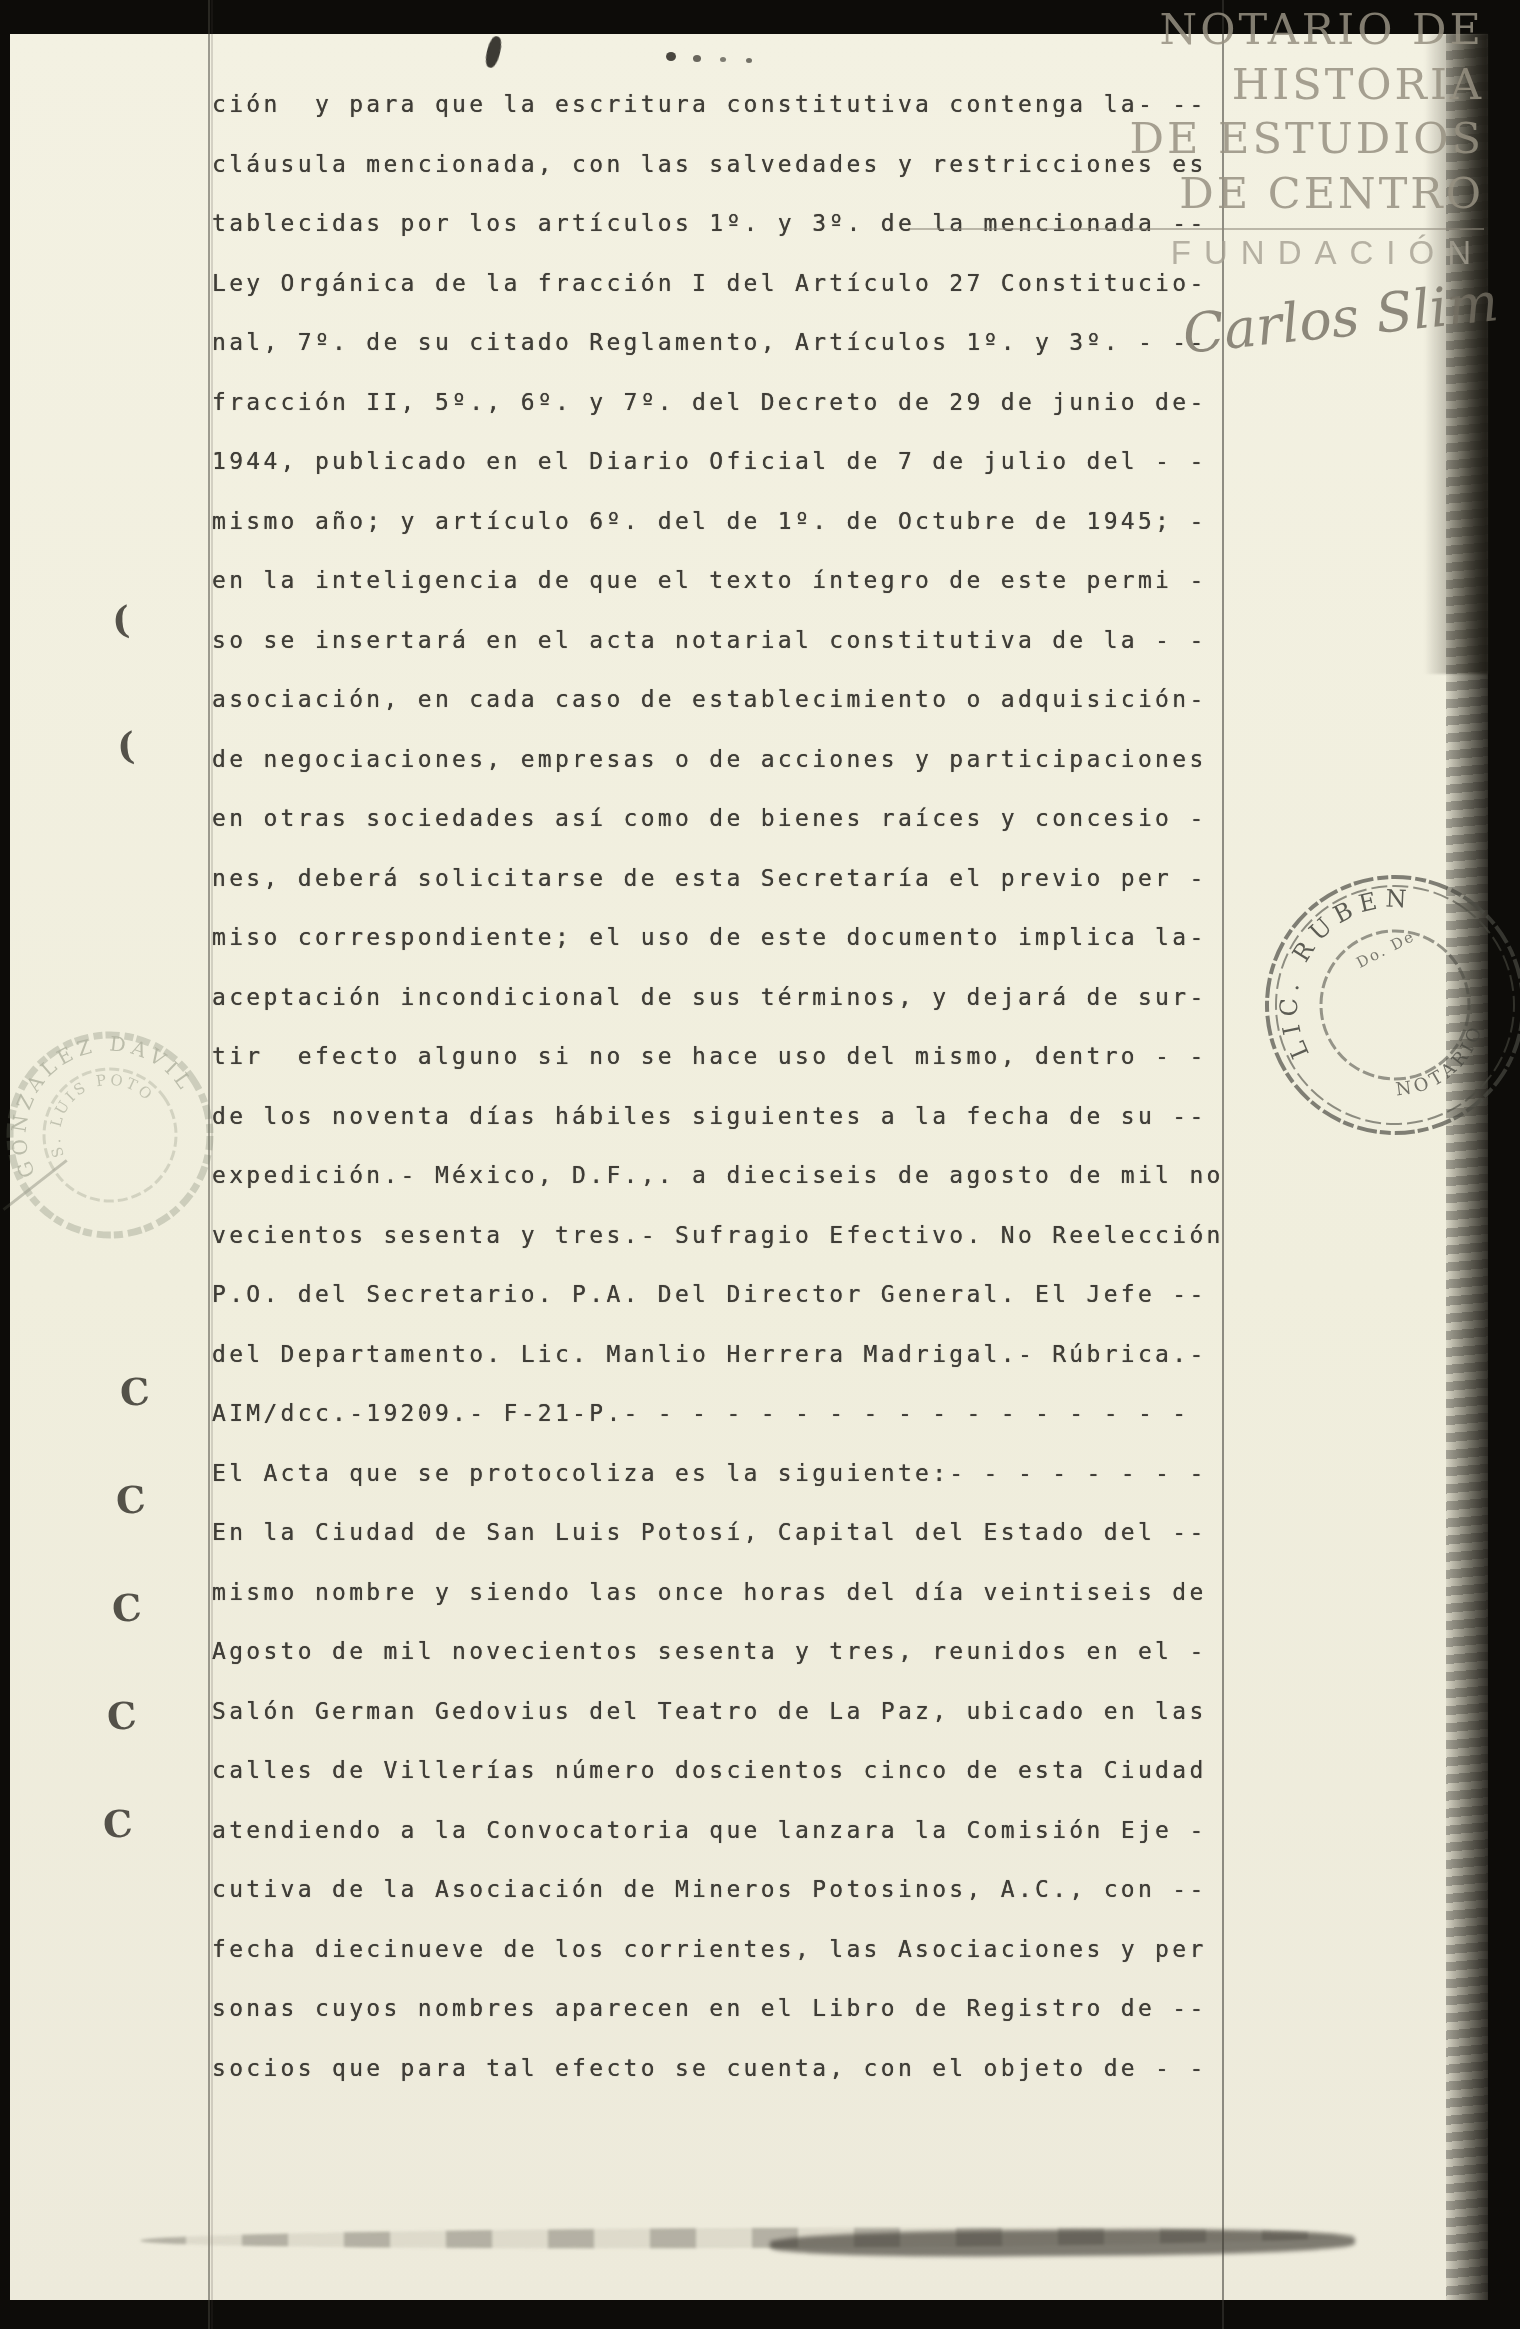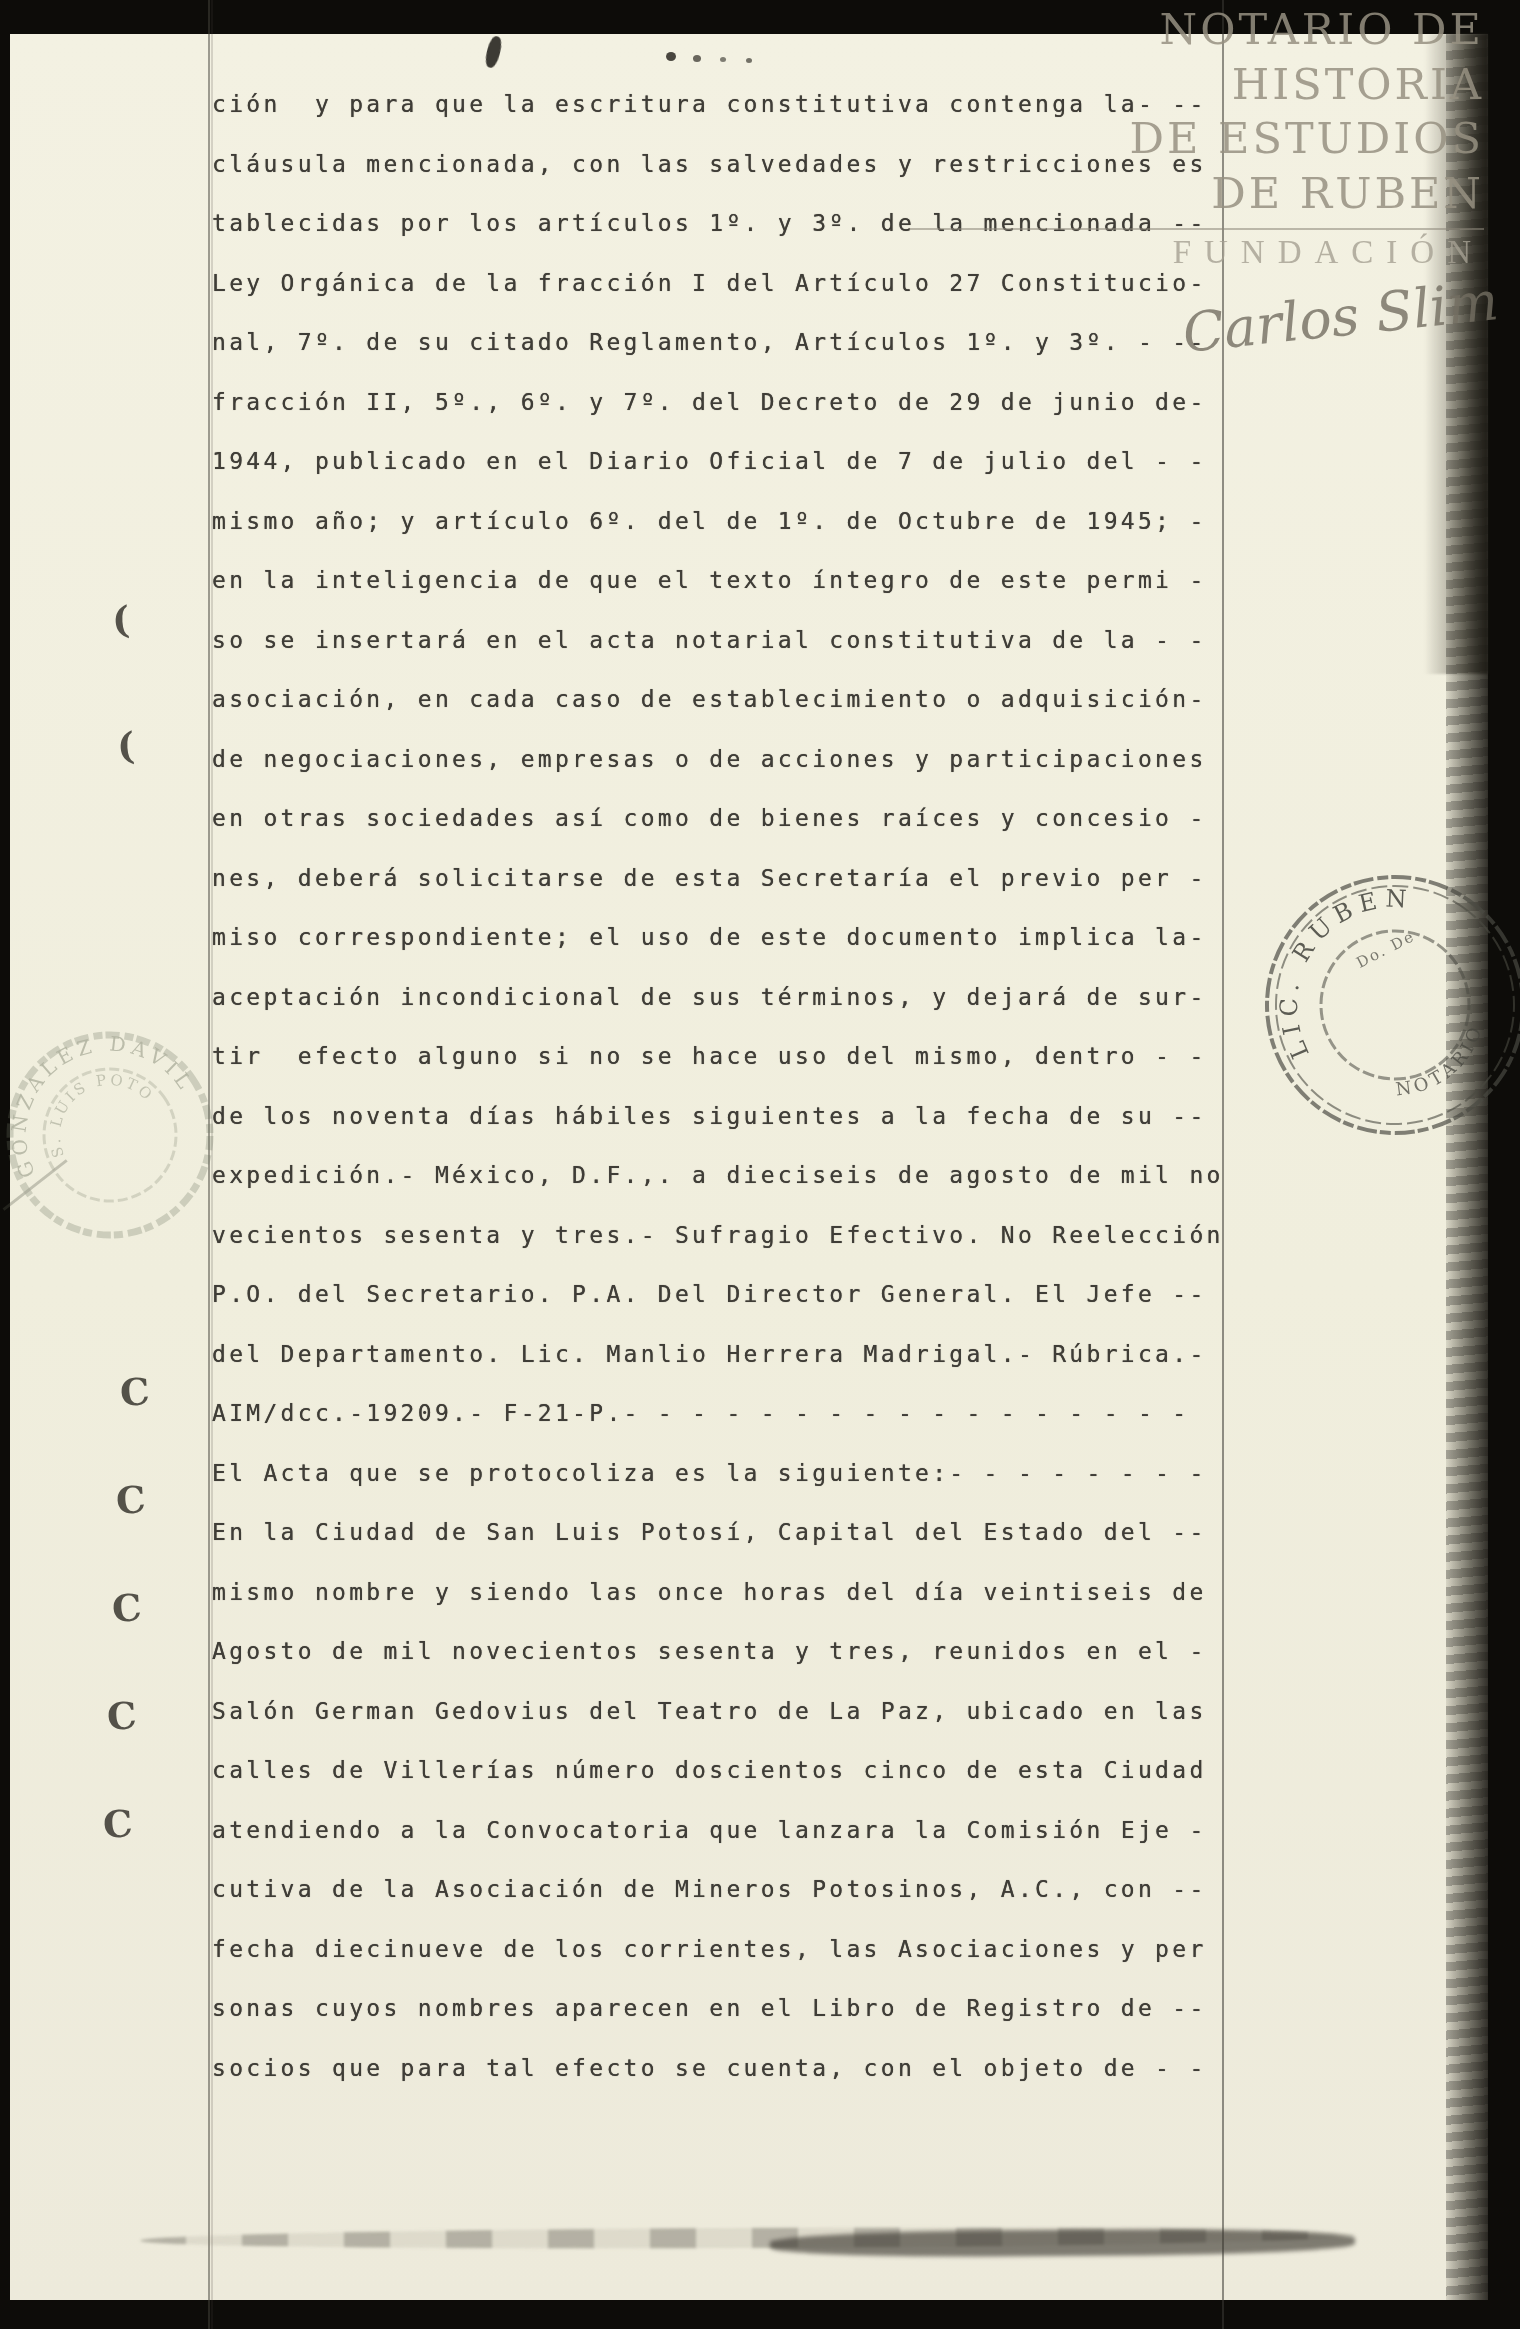--- a/index.html
+++ b/index.html
@@ -37,21 +37,21 @@
   .typed-line{height:59.5px;}
   
   .wm{
     position:absolute;right:36px;top:2px;width:620px;text-align:right;
     font-family:"DejaVu Serif","Liberation Serif",serif;
     color:rgba(150,145,129,.85);pointer-events:none;
   }
   .wm-line{font-size:43px;line-height:54.5px;letter-spacing:3px;}
   .wm-rule{margin:8px 0 4px auto;width:575px;height:2px;background:rgba(140,135,122,.55);}
   .wm-foundation{
-    font-family:Liberation Serif, serif;
+    font-family:Liberation Sans, sans-serif;
     font-size:33px;letter-spacing:13px;color:rgba(165,160,146,.8);
   }
   .wm-signature{
     font-family:"DejaVu Serif","Liberation Serif",serif;font-style:italic;
     font-size:54px;color:rgba(115,110,98,.8);
     transform:rotate(-6deg);transform-origin:right center;margin-top:-2px;margin-right:-14px;
   }
   
   .margin-mark{
     position:absolute;font-family:"DejaVu Serif","Liberation Serif",serif;
@@ -97,21 +97,21 @@
   <div class="smudge-bottom"></div>
   <div class="smudge-bottom-dark"></div>
 
   <div class="typed"><div class="typed-line">ción  y para que la escritura constitutiva contenga la- --</div><div class="typed-line">cláusula mencionada, con las salvedades y restricciones es</div><div class="typed-line">tablecidas por los artículos 1º. y 3º. de la mencionada --</div><div class="typed-line">Ley Orgánica de la fracción I del Artículo 27 Constitucio-</div><div class="typed-line">nal, 7º. de su citado Reglamento, Artículos 1º. y 3º. - --</div><div class="typed-line">fracción II, 5º., 6º. y 7º. del Decreto de 29 de junio de-</div><div class="typed-line">1944, publicado en el Diario Oficial de 7 de julio del - -</div><div class="typed-line">mismo año; y artículo 6º. del de 1º. de Octubre de 1945; -</div><div class="typed-line">en la inteligencia de que el texto íntegro de este permi -</div><div class="typed-line">so se insertará en el acta notarial constitutiva de la - -</div><div class="typed-line">asociación, en cada caso de establecimiento o adquisición-</div><div class="typed-line">de negociaciones, empresas o de acciones y participaciones</div><div class="typed-line">en otras sociedades así como de bienes raíces y concesio -</div><div class="typed-line">nes, deberá solicitarse de esta Secretaría el previo per -</div><div class="typed-line">miso correspondiente; el uso de este documento implica la-</div><div class="typed-line">aceptación incondicional de sus términos, y dejará de sur-</div><div class="typed-line">tir  efecto alguno si no se hace uso del mismo, dentro - -</div><div class="typed-line">de los noventa días hábiles siguientes a la fecha de su --</div><div class="typed-line">expedición.- México, D.F.,. a dieciseis de agosto de mil no</div><div class="typed-line">vecientos sesenta y tres.- Sufragio Efectivo. No Reelección</div><div class="typed-line">P.O. del Secretario. P.A. Del Director General. El Jefe --</div><div class="typed-line">del Departamento. Lic. Manlio Herrera Madrigal.- Rúbrica.-</div><div class="typed-line">AIM/dcc.-19209.- F-21-P.- - - - - - - - - - - - - - - - -</div><div class="typed-line">El Acta que se protocoliza es la siguiente:- - - - - - - -</div><div class="typed-line">En la Ciudad de San Luis Potosí, Capital del Estado del --</div><div class="typed-line">mismo nombre y siendo las once horas del día veintiseis de</div><div class="typed-line">Agosto de mil novecientos sesenta y tres, reunidos en el -</div><div class="typed-line">Salón German Gedovius del Teatro de La Paz, ubicado en las</div><div class="typed-line">calles de Villerías número doscientos cinco de esta Ciudad</div><div class="typed-line">atendiendo a la Convocatoria que lanzara la Comisión Eje -</div><div class="typed-line">cutiva de la Asociación de Mineros Potosinos, A.C., con --</div><div class="typed-line">fecha diecinueve de los corrientes, las Asociaciones y per</div><div class="typed-line">sonas cuyos nombres aparecen en el Libro de Registro de --</div><div class="typed-line">socios que para tal efecto se cuenta, con el objeto de - -</div></div>
 
   <div class="wm">
     <div id="wm-lines">
         <div class="wm-line">NOTARIO DE</div>
         <div class="wm-line">HISTORIA</div>
         <div class="wm-line">DE ESTUDIOS</div>
-        <div class="wm-line">DE RUBEN</div>
+        <div class="wm-line">DE CENTRO</div>
       </div>
     <div class="wm-rule"></div>
     <div class="wm-foundation">FUNDACIÓN</div>
     <div class="wm-signature">Carlos Slim</div>
   </div>
 
   <svg class="stamp" style="left:-60px;top:955px" width="340" height="360" viewBox="0 0 340 360">
     <g transform="rotate(-35 170 180)" opacity="0.5">
       <circle cx="170" cy="180" r="100" fill="none" stroke="#6e7460" stroke-width="7" stroke-dasharray="14 5 9 3" opacity="0.55"></circle>
       <circle cx="170" cy="180" r="66" fill="none" stroke="#6e7460" stroke-width="3" stroke-dasharray="10 4" opacity="0.45"></circle>

